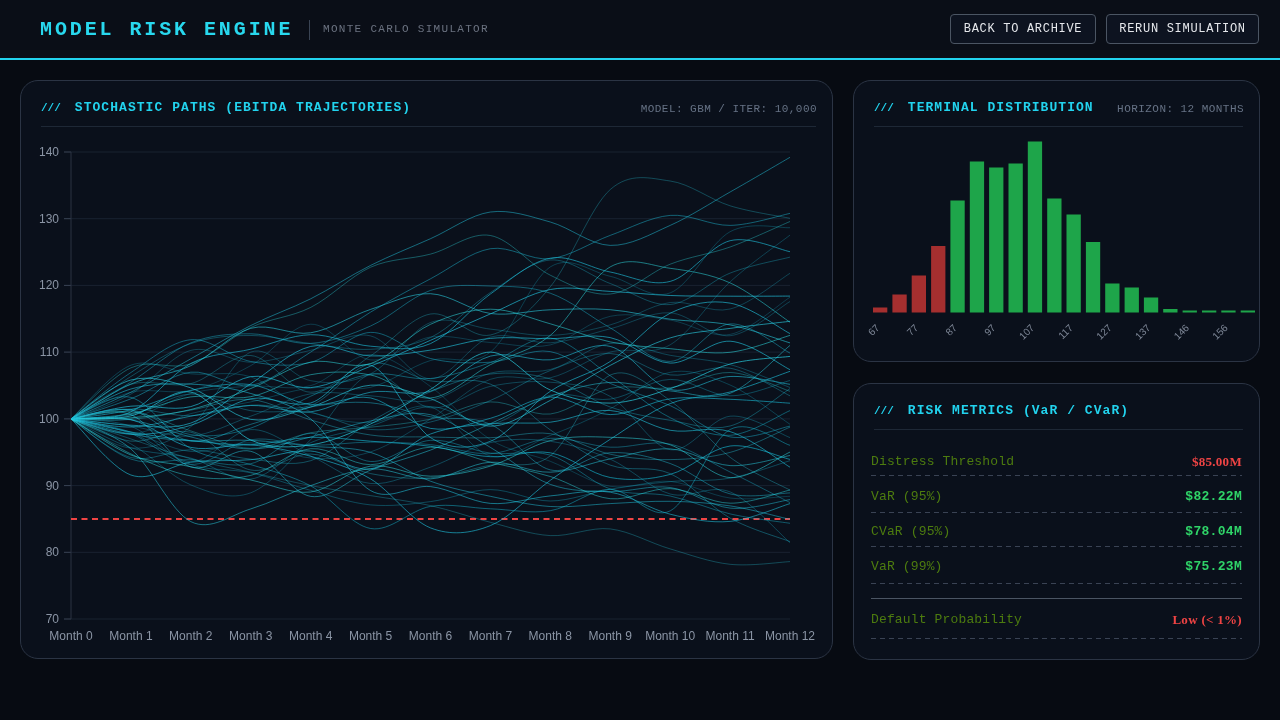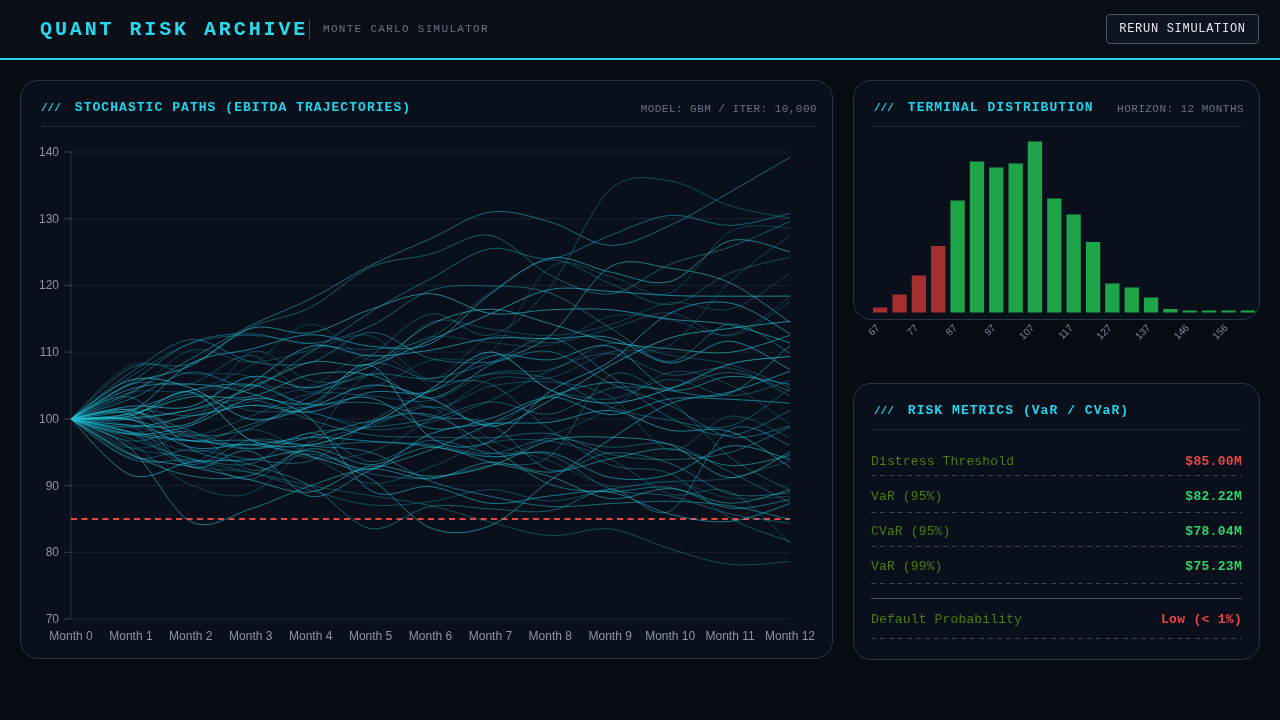--- a/index.html
+++ b/index.html
@@ -10,42 +10,43 @@
   color:#28d8ee; letter-spacing:2.9px; }
 .hdr .sep { position:absolute; left:309px; top:20px; width:1px; height:20px; background:#3a4454; }
 .hdr .sub { position:absolute; left:323px; top:23px; font-size:11px; color:#6b7280; letter-spacing:1.3px; }
 .btn { position:absolute; top:14px; height:30px; border:1px solid #4b5563; border-radius:4px;
   background:#0d1320; color:#e5e7eb; font-size:12px; letter-spacing:0.7px; text-align:center;
   line-height:28px; }
 .b1 { left:950px; width:146px; }
 .b2 { left:1106px; width:153px; }
 .panel { position:absolute; background:#0a101b; border:1px solid #2b3444; border-radius:18px; }
 .p1 { left:20px; top:80px; width:813px; height:579px; }
-.p2 { left:853px; top:80px; width:407px; height:240px;text-decoration:underline; }
+.p2 { left:853px; top:80px; width:407px; height:282px;text-decoration:underline; }
 .p3 { left:853px; top:383px; width:407px; height:277px; }
 .ptitle { position:absolute; left:20px; top:19px; font-size:13px; font-weight:bold;
   color:#22d3ee; letter-spacing:1.05px; }
 .ptitle .sl { color:#22d3ee; font-size:11px; margin-right:14px; letter-spacing:0; }
 .pnote { position:absolute; right:15px; top:22px; font-size:11px; color:#667285; letter-spacing:0.45px; }
 .psep { position:absolute; left:20px; right:16px; top:45px; height:1px; background:#1e2836; }
 svg { position:absolute; left:0; top:0; }
 .ax { font-family:"Liberation Sans", sans-serif; font-size:12px; fill:#8b95a5; }
 .hx { font-family:"Liberation Sans", sans-serif; font-size:10px; fill:#7d8696; }
 .rlab { position:absolute; left:17px; font-size:13px; color:#4d7c0f; letter-spacing:0.15px; }
 .rval { position:absolute; right:17px; font-size:13px; font-weight:bold; letter-spacing:0.3px; }
-.red { color:#ef4444; }
+.red { color:#ef4444;font-family:Liberation Serif, serif; }
 .grn { color:#2fd468; }
 .dash { position:absolute; left:17px; right:17px; height:1px; background:repeating-linear-gradient(90deg,#3a4354 0 5px,transparent 5px 9px); }
 .solid { position:absolute; left:17px; right:17px; height:0; border-top:1px solid #4b5563; }
 </style></head>
 <body>
 <div class="hdr">
-  <h1>QUANT RISK ARCHIVE</h1>
+  <h1>MODEL RISK ENGINE</h1>
   <div class="sep"></div>
   <div class="sub">MONTE CARLO SIMULATOR</div>
+  <div class="btn b1">BACK TO ARCHIVE</div>
   <div class="btn b2">RERUN SIMULATION</div>
 </div>
 
 <div class="panel p1">
   <div class="ptitle"><span class="sl">///</span>STOCHASTIC PATHS (EBITDA TRAJECTORIES)</div>
   <div class="pnote">MODEL: GBM / ITER: 10,000</div>
   <div class="psep"></div>
   <svg width="813" height="579" viewBox="0 0 813 579">
 <line x1="50" y1="538.0" x2="769" y2="538.0" stroke="#192231" stroke-width="1"></line>
 <line x1="43" y1="538.0" x2="50" y2="538.0" stroke="#3a4456" stroke-width="1"></line>

